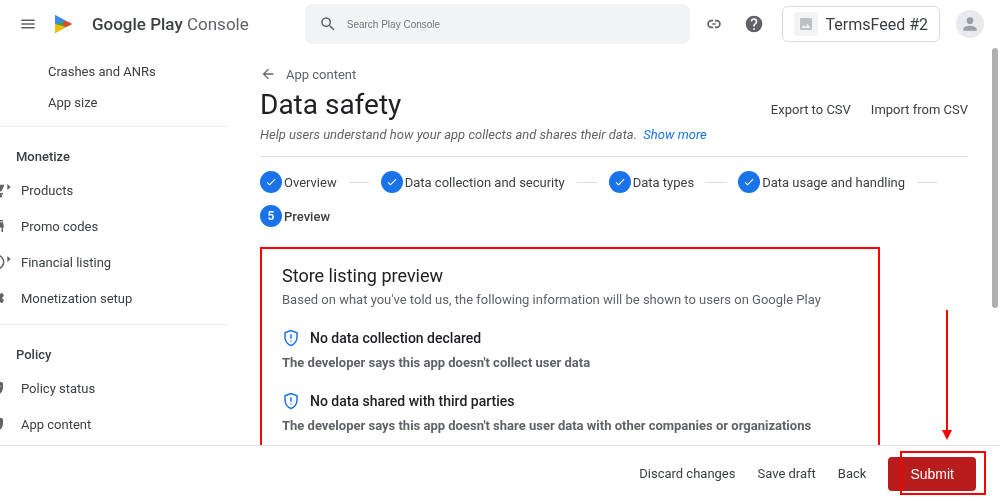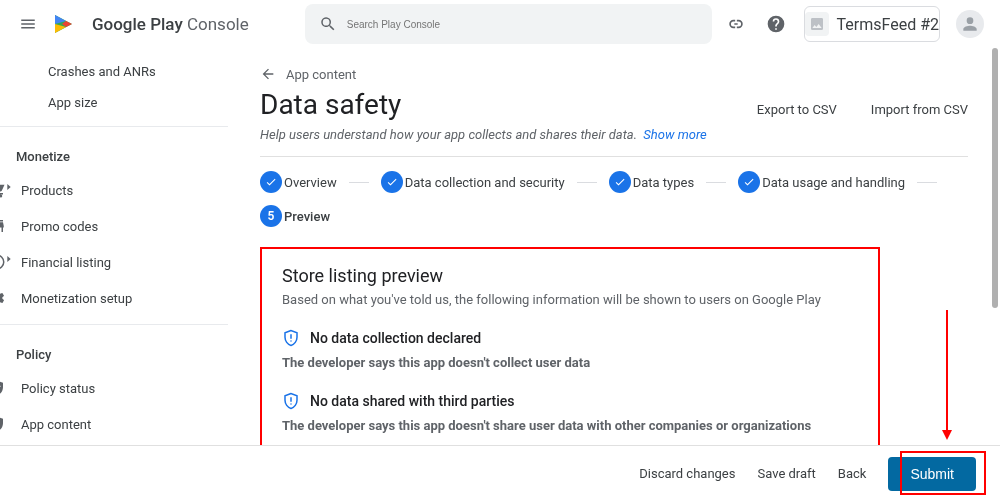--- a/index.html
+++ b/index.html
@@ -8,55 +8,55 @@
 .topbar { display: flex; align-items: center; height: 48px; padding: 0 16px; gap: 12px; }
 .hamburger { width: 24px; height: 24px; display: flex; align-items: center; justify-content: center; cursor: pointer; }
 .logo { display: flex; align-items: center; gap: 16px; }
 .logo-text { font-size: 17px; color: #5f6368; }
 .logo-text .play { color: #3c4043; font-weight: 500; }
 .logo-text .console { color: #5f6368; font-weight: 400; }
 .searchbar { flex: 1; max-width: 520px; background: #f1f3f4; border-radius: 8px; height: 40px; display: flex; align-items: center; padding: 0 14px; margin-left: 44px; }
 .searchbar input { border: none; background: transparent; outline: none; flex: 1; font-size: 10px; color: #c2410c; margin-left: 10px; }
 .top-icons { display: flex; align-items: center; gap: 16px; margin-left: auto; }
 .icon-btn { width: 24px; height: 24px; display: flex; align-items: center; justify-content: center; cursor: pointer; color: #5f6368; }
-.account-chip { display: flex; align-items: center; border: 1px solid #dadce0; border-radius: 6px; height: 36px; padding: 0 0; gap: 8px; }
+.account-chip { display: flex; align-items: center; border: 1px solid #dadce0; border-radius: 6px; height: 36px; padding: 0 11px; gap: 8px; }
 .account-chip .app-icon { width: 24px; height: 24px; background: #f1f3f4; border-radius: 4px; display: flex; align-items: center; justify-content: center; color: #9aa0a6; }
 .avatar { width: 28px; height: 28px; border-radius: 50%; background: #e8eaed; display: flex; align-items: center; justify-content: center; color: #9aa0a6; }
 .body { display: flex; flex: 1; min-height: 0; }
 .sidebar { width: 228px; border-right: 0; padding-top: 8px; }
 .nav-item { display: flex; align-items: center; padding: 8px 16px 8px 48px; font-size: 13px; color: #3c4043; cursor: pointer; gap: 14px; }
 .nav-item .nav-icon { width: 20px; height: 20px; margin-left: -32px; display: flex; align-items: center; justify-content: center; color: #5f6368; }
 .nav-section { padding: 14px 16px 8px; font-size: 13px; color: #3c4043; font-weight: 500; }
 .nav-hr { border: none; border-top: 1px solid #e8eaed; margin: 8px 0; }
 .expandable { position: relative; padding-left: 19px; }
 .expand-caret { position: absolute; left: 4px; top: 10px; color: #5f6368; }
 .main { flex: 1; overflow-y: auto; padding: 18px 32px 0 32px; position: relative; }
 .crumb { display: flex; align-items: center; gap: 10px; color: #5f6368; font-size: 13px; margin-bottom: 6px; }
 .title-row { display: flex; align-items: baseline; justify-content: space-between; }
 .title { font-size: 28px; color: #202124; font-weight: 400; margin-bottom: 6px; }
 .subtitle { font-size: 13px; color: #5f6368; margin-bottom: 14px; font-style: italic; }
 .subtitle a { color: #1a73e8; text-decoration: none; cursor: pointer; }
-.title-actions { display: flex; gap: 34px; font-size: 13px; color: #3c4043; }
+.title-actions { display: flex; gap: 20px; font-size: 13px; color: #3c4043; }
 .title-actions span { cursor: pointer; }
 .hr { border: none; border-top: 1px solid #e0e0e0; margin-bottom: 14px; }
 .stepper { display: flex; align-items: center; gap: 12px; font-size: 13px; color: #3c4043; margin-bottom: 20px; flex-wrap: wrap; }
 .step { display: flex; align-items: center; gap: 2px; }
 .step-circle { width: 22px; height: 22px; border-radius: 50%; background: #1a73e8; display: flex; align-items: center; justify-content: center; color: #fff; }
 .step-dash { width: 20px; height: 1px; background: #dadce0; }
 .step-circle.num { font-size: 12px; font-weight: 600; }
 .step.active { font-weight: 500; }
 .preview-card { border: 2px solid #ff0000; padding: 16px 20px 20px; width: 620px; }
 .preview-title { font-size: 18px; color: #202124; margin-bottom: 6px; }
 .preview-sub { font-size: 13px; color: #5f6368; margin-bottom: 22px; }
 .preview-row-head { display: flex; align-items: center; gap: 10px; font-size: 14px; color: #202124; font-weight: 500; margin-bottom: 8px; }
 .preview-row-text { font-size: 13px; color: #5f6368; margin-bottom: 22px; font-weight: bold; }
 .privacy-icon { width: 18px; height: 18px; color: #1a73e8; }
 .bottombar { position: absolute; bottom: 0; left: 0; right: 0; height: 56px; background: #fff; border-top: 1px solid #e0e0e0; display: flex; align-items: center; justify-content: flex-end; padding: 0 24px; gap: 22px; font-size: 13px; color: #3c4043; }
 .bottombar .link { cursor: pointer; }
-.submit-btn { background: #0369a1; color: #fff; border: none; border-radius: 4px; padding: 9px 22px; font-size: 14px; font-weight: 500; cursor: pointer; }
+.submit-btn { background: #b91c1c; color: #fff; border: none; border-radius: 4px; padding: 9px 22px; font-size: 14px; font-weight: 500; cursor: pointer; }
 .annot-box { position: absolute; border: 2px solid #ff0000; pointer-events: none; }
 .annot-submit { right: 14px; bottom: 6px; width: 86px; height: 44px; }
 .annot-arrow { position: absolute; right: 52px; top: 310px; width: 2px; height: 128px; background: #ff0000; pointer-events: none; }
 .annot-arrow::after { content: ''; position: absolute; bottom: -2px; left: -4px; border-left: 5px solid transparent; border-right: 5px solid transparent; border-top: 10px solid #ff0000; }
 .scrolltrack { position: absolute; right: 0; top: 48px; bottom: 0; width: 10px; background: transparent; }
 .scrollthumb { position: absolute; right: 2px; top: 0; width: 6px; height: 260px; background: #b0b0b0; border-radius: 3px; }
 svg { display: block; }
 </style>
 </head>
 <body>

